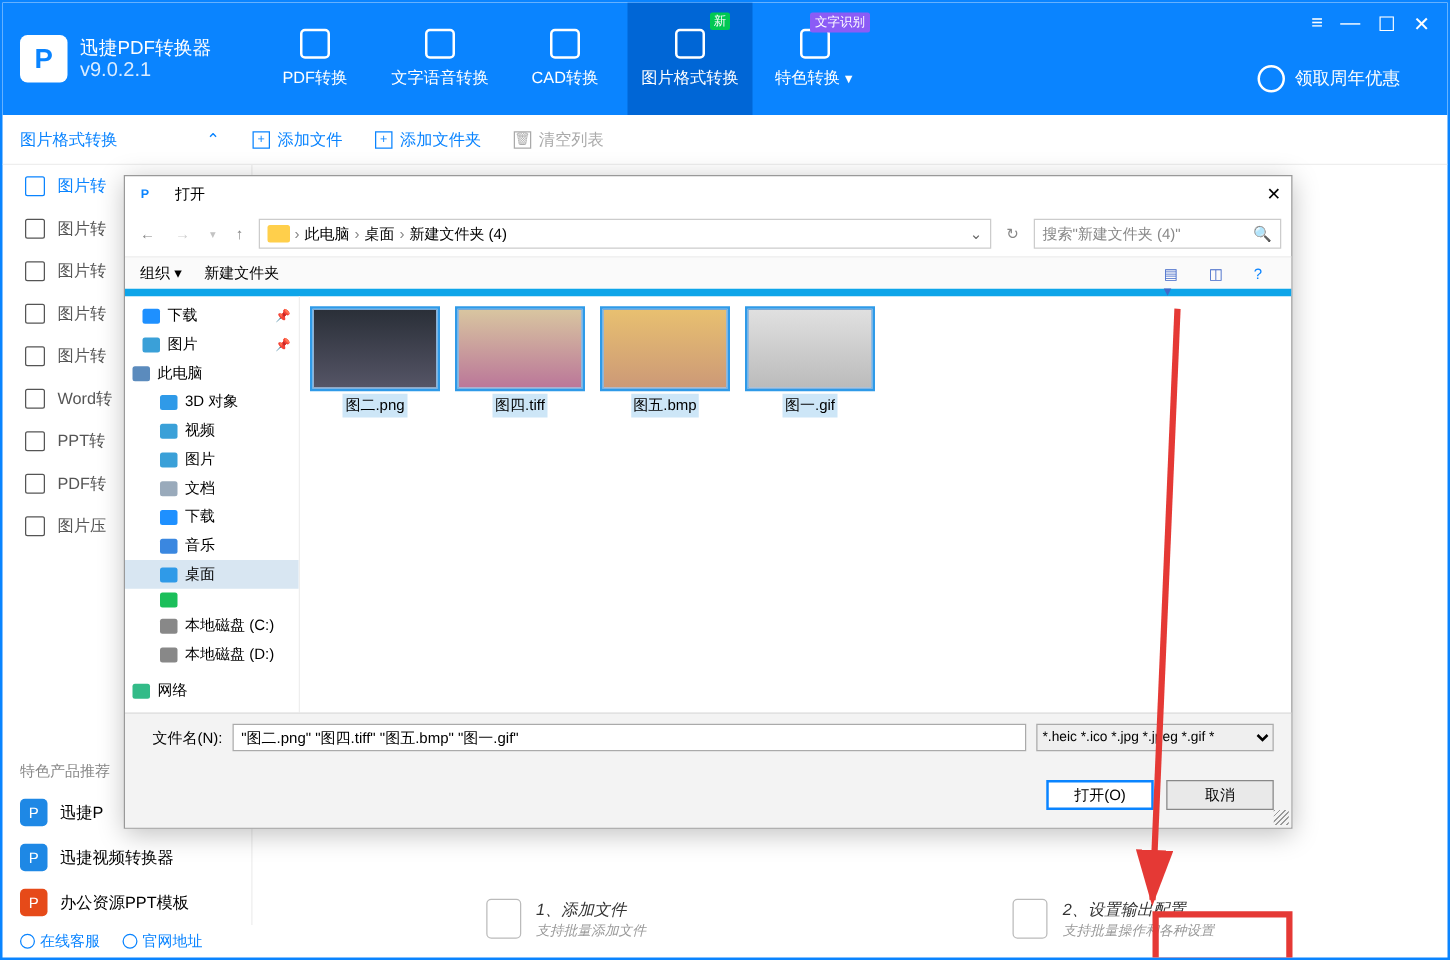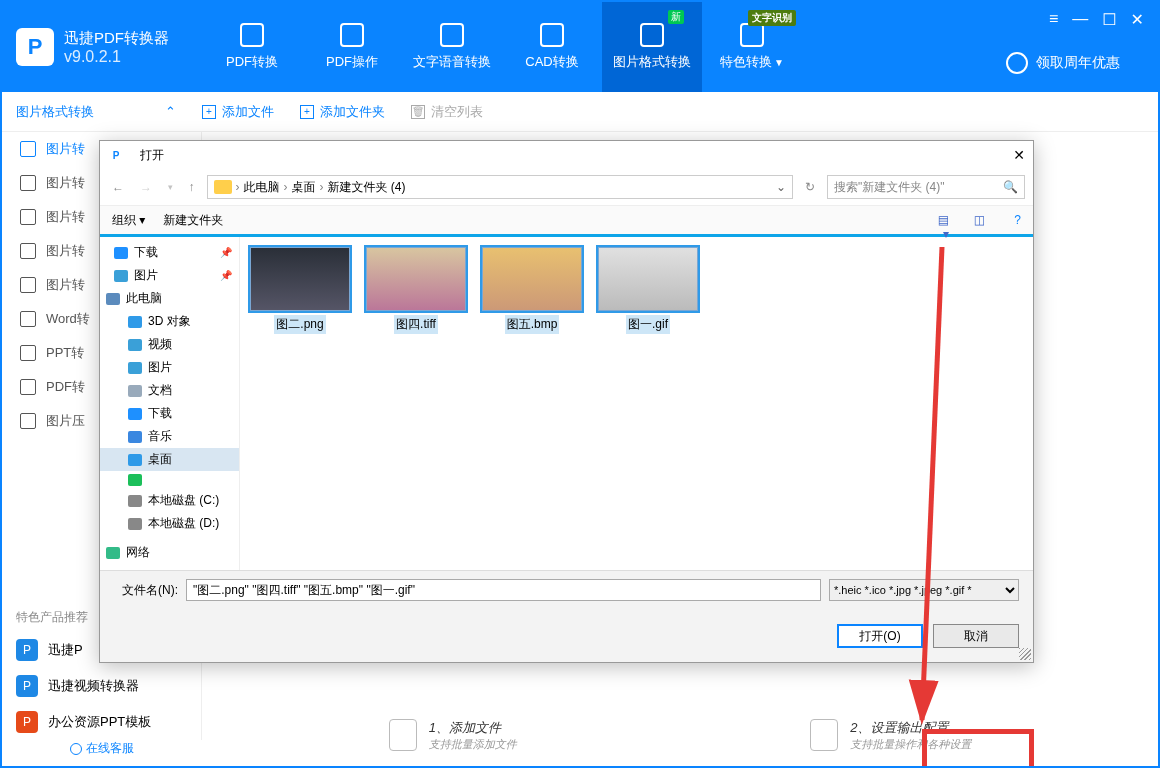--- a/index.html
+++ b/index.html
@@ -8,21 +8,21 @@
 .logo-block { display: flex; align-items: center; padding: 0 14px; min-width: 200px; }
 .logo { width: 38px; height: 38px; background: #fff; border-radius: 6px; display: flex; align-items: center; justify-content: center; color: #0a84ff; font-weight: bold; font-size: 22px; margin-right: 10px; }
 .app-info { display: flex; flex-direction: column; }
 .app-title { font-size: 15px; }
 .app-version { font-size: 16px; opacity: .85; }
 .tabs { display: flex; height: 100%; }
 .tab { width: 100px; display: flex; flex-direction: column; align-items: center; justify-content: center; gap: 6px; font-size: 13px; position: relative; cursor: pointer; }
 .tab.active { background: #0066d6; }
 .tab-icon { width: 24px; height: 24px; border: 2px solid #fff; border-radius: 4px; display: flex; align-items: center; justify-content: center; font-size: 12px; }
 .tab .badge { position: absolute; top: 8px; right: 18px; background: #00c853; color: #fff; font-size: 10px; padding: 0 3px; border-radius: 2px; }
-.tab .badge.red { background: #4d7c0f; right: 6px; padding: 1px 4px; font-weight: bold; }
+.tab .badge.red { background: #8b5cf6; right: 6px; padding: 1px 4px; }
 .tab .chev { font-size: 10px; margin-left: 2px; }
 .right-block { position: absolute; right: 14px; top: 8px; display: flex; gap: 14px; color: #fff; font-size: 16px; }
 .right-block span { cursor: pointer; }
 .promo { position: absolute; right: 38px; bottom: 18px; display: flex; align-items: center; gap: 8px; font-size: 14px; cursor: pointer; }
 .promo-icon { width: 22px; height: 22px; border: 2px solid #fff; border-radius: 50%; }
 
 .sec-toolbar { height: 40px; display: flex; align-items: center; padding: 0 14px; font-size: 13px; border-bottom: 1px solid #eee; gap: 26px; }
 .sec-toolbar .section-title { width: 160px; color: #0a84ff; display: flex; justify-content: space-between; align-items: center; }
 .sec-toolbar .tb-item { display: flex; align-items: center; gap: 6px; color: #0a84ff; cursor: pointer; }
 .sec-toolbar .tb-item.disabled { color: #aaa; }
@@ -38,36 +38,36 @@
 .promo-item { display: flex; align-items: center; gap: 10px; padding: 7px 14px; font-size: 13px; cursor: pointer; }
 .promo-sq { width: 22px; height: 22px; border-radius: 4px; display: flex; align-items: center; justify-content: center; color: #fff; font-size: 12px; }
 
 .content { flex: 1; position: relative; }
 .steps { position: absolute; bottom: -12px; left: 0; right: 0; display: flex; justify-content: space-around; padding: 0 40px; font-style: italic; }
 .step { display: flex; gap: 12px; align-items: flex-start; }
 .step-ic { width: 28px; height: 32px; border: 1.5px solid #bbb; border-radius: 4px; }
 .step-title { font-size: 13px; color: #333; }
 .step-sub { font-size: 11px; color: #999; }
 
-.footer { position: absolute; bottom: 0; left: 0; width: 200px; height: 26px; display: flex; align-items: center; gap: 18px; padding: 0 14px; font-size: 12px; flex-direction: column; }
+.footer { position: absolute; bottom: 0; left: 0; width: 200px; height: 26px; display: flex; align-items: center; gap: 18px; padding: 0 14px; font-size: 12px; }
 .footer .link { display: flex; align-items: center; gap: 4px; color: #0a84ff; cursor: pointer; }
 .footer .ic { width: 12px; height: 12px; border-radius: 50%; border: 1.5px solid #0a84ff; }
 
 
 .dialog { position: absolute; left: 97px; top: 138px; width: 935px; height: 523px; background: #fff; border: 1px solid #999; box-shadow: 0 4px 20px rgba(0,0,0,.25); display: flex; flex-direction: column; }
 .dlg-title { height: 28px; display: flex; align-items: center; padding: 0 8px; font-size: 12px; gap: 6px; }
 .dlg-title .close { margin-left: auto; font-size: 14px; cursor: pointer; }
 .dlg-nav { height: 36px; display: flex; align-items: center; padding: 0 8px; gap: 8px; font-size: 12px; }
 .dlg-nav .navbtn { color: #888; padding: 0 4px; cursor: pointer; }
 .dlg-nav .folder { width: 18px; height: 14px; background: #ffcf4b; border-radius: 2px; }
 .crumb { display: flex; align-items: center; gap: 4px; flex: 1; border: 1px solid #ccc; height: 24px; padding: 0 6px; background: #fff; }
 .crumb span { cursor: pointer; }
 .crumb .sep { color: #888; }
 .searchbox { width: 198px; height: 24px; border: 1px solid #ccc; display: flex; align-items: center; padding: 0 6px; color: #888; font-size: 12px; justify-content: space-between; }
-.dlg-toolbar { height: 32px; display: flex; align-items: center; padding: 0 12px; gap: 18px; font-size: 12px; border-top: 1px solid #eee; border-bottom: 3px solid #0ea5e9; background: #fafafa; text-align: right; }
+.dlg-toolbar { height: 32px; display: flex; align-items: center; padding: 0 12px; gap: 18px; font-size: 12px; border-top: 1px solid #eee; border-bottom: 6px solid #0ea5e9; background: #fafafa; }
 .dlg-toolbar .spacer { flex: 1; }
 .dlg-toolbar .ic { width: 18px; height: 14px; cursor: pointer; color: #4169c9; }
 .dlg-body { flex: 1; display: flex; }
 .dlg-tree { width: 140px; border-right: 1px solid #eee; overflow: auto; padding: 4px 0; }
 .tree-item { display: flex; align-items: center; gap: 6px; padding: 3px 6px 3px 14px; font-size: 12px; cursor: pointer; }
 .tree-item.selected { background: #d8e6f2; }
 .tree-item.sub { padding-left: 28px; }
 .tree-item .pin { margin-left: auto; color: #999; font-size: 10px; }
 .tic { width: 14px; height: 12px; background: #7db3e8; border-radius: 2px; }
 .tic.blue { background: #2f9ae8; }
@@ -116,24 +116,20 @@
       <div class="app-version">v9.0.2.1</div>
     </div>
   </div>
   <div class="tabs" id="tabs">
       <div class="tab">
         <span class="tab-icon"></span>
         <span>PDF转换</span>
       </div>
       <div class="tab">
         <span class="tab-icon"></span>
-        <span>PDF操作</span>
-      </div>
-      <div class="tab">
-        <span class="tab-icon"></span>
         <span>文字语音转换</span>
       </div>
       <div class="tab">
         <span class="tab-icon"></span>
         <span>CAD转换</span>
       </div>
       <div class="tab active">
         <span class="badge">新</span>
         <span class="tab-icon"></span>
         <span>图片格式转换</span>

